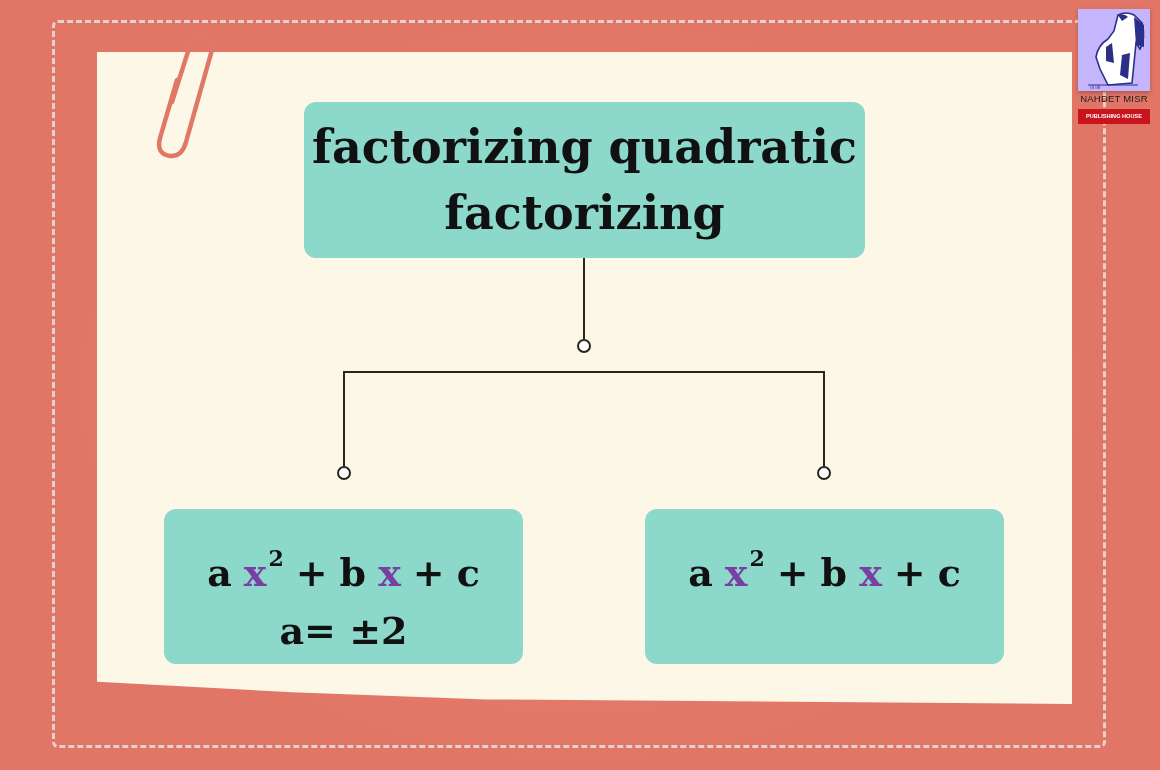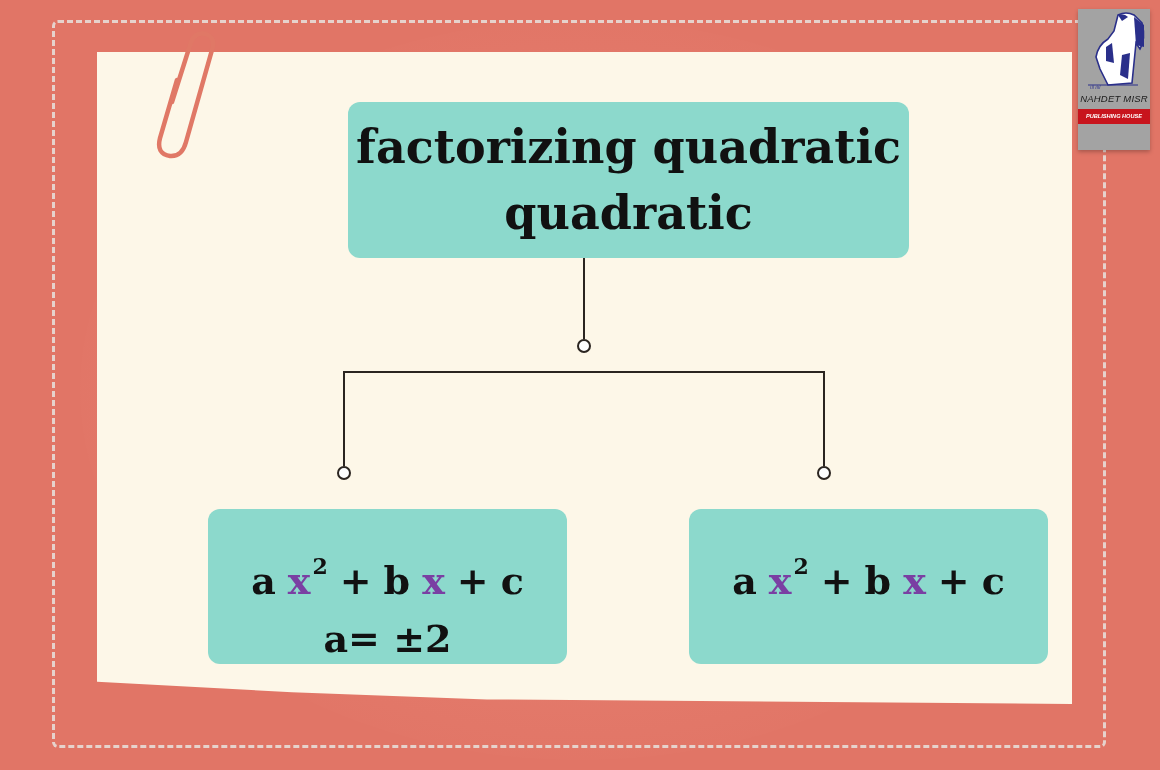--- a/index.html
+++ b/index.html
@@ -35,54 +35,52 @@
       left: 150px; top: 30px;
       width: 80px; height: 130px;
     }
     .box {
       position: absolute;
       background: #8cd9cc;
       border-radius: 12px;
       color: #111;
       text-align: center;
       font-weight: bold;
-      margin-left: 44px;
     }
     .title-box {
       left: 304px; top: 102px;
       width: 561px; height: 156px;
       font-size: 46px;
       line-height: 66px;
       padding-top: 12px;
     }
     .case-box {
       top: 509px;
       width: 359px; height: 155px;
       font-size: 38px;
-      padding-top: 28px;
+      padding-top: 20px;
       line-height: 58px;
     }
     .case-left { left: 164px; }
     .case-right { left: 645px; }
     .var { color: #7a3fa3; }
     .sup { font-size: 22px; vertical-align: 20px; margin-left: 2px; }
     .sp { display: inline-block; width: 12px; }
     .connector {
       position: absolute;
       left: 0; top: 0;
       width: 1160px; height: 770px;
       pointer-events: none;
     }
     .logo {
       position: absolute;
       left: 1078px; top: 9px;
-      width: 72px; height: 141px;
-      background: #a3a3a3;
+      width: 72px; height: 82px;
+      background: #c4b5fd;
       box-shadow: 0 2px 4px rgba(0,0,0,0.25);
-      font-style: italic;
     }
     .logo-name {
       position: absolute;
       left: 0; top: 84px; width: 72px;
       font-family: "Liberation Sans", sans-serif;
       font-size: 9.5px;
       color: #1a1a1a;
       text-align: center;
       letter-spacing: 0.2px;
     }
@@ -104,21 +102,21 @@
 <div class="bg-glow"></div>
 <div class="dashed-frame"></div>
 <div class="paper"></div>
 
 <svg class="paperclip" viewBox="0 0 80 130">
   <path d="M27 50 L10 108 Q6 124 20 126 Q32 127 36 112 L62 20 Q66 8 56 4 Q46 1 41 12 L22 72" fill="none" stroke="#e07866" stroke-width="4.5" stroke-linecap="round"></path>
 </svg>
 
 <div class="box title-box">
   <div>factorizing quadratic</div>
-  <div>quadratic</div>
+  <div>factorizing</div>
 </div>
 
 <svg class="connector">
   <line x1="584" y1="258" x2="584" y2="339" stroke="#2b2520" stroke-width="2"></line>
   <circle cx="584" cy="346" r="6" fill="#fdfdfd" stroke="#2b2520" stroke-width="2"></circle>
   <polyline points="344,466 344,372 824,372 824,466" fill="none" stroke="#2b2520" stroke-width="2"></polyline>
   <circle cx="344" cy="473" r="6" fill="#fdfdfd" stroke="#2b2520" stroke-width="2"></circle>
   <circle cx="824" cy="473" r="6" fill="#fdfdfd" stroke="#2b2520" stroke-width="2"></circle>
 </svg>
 

